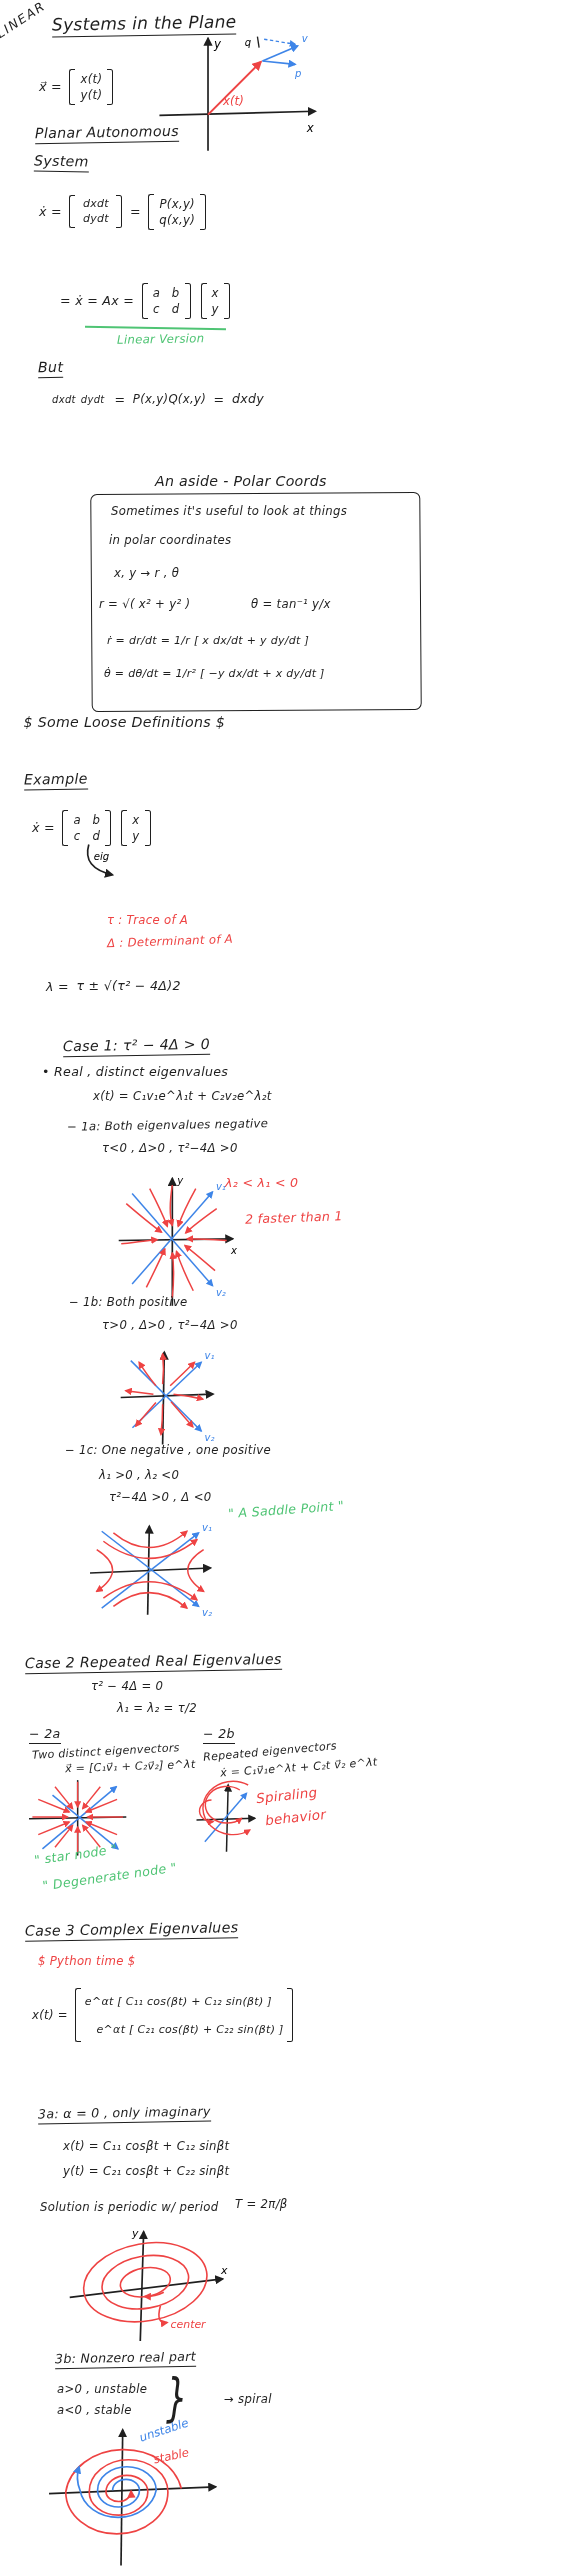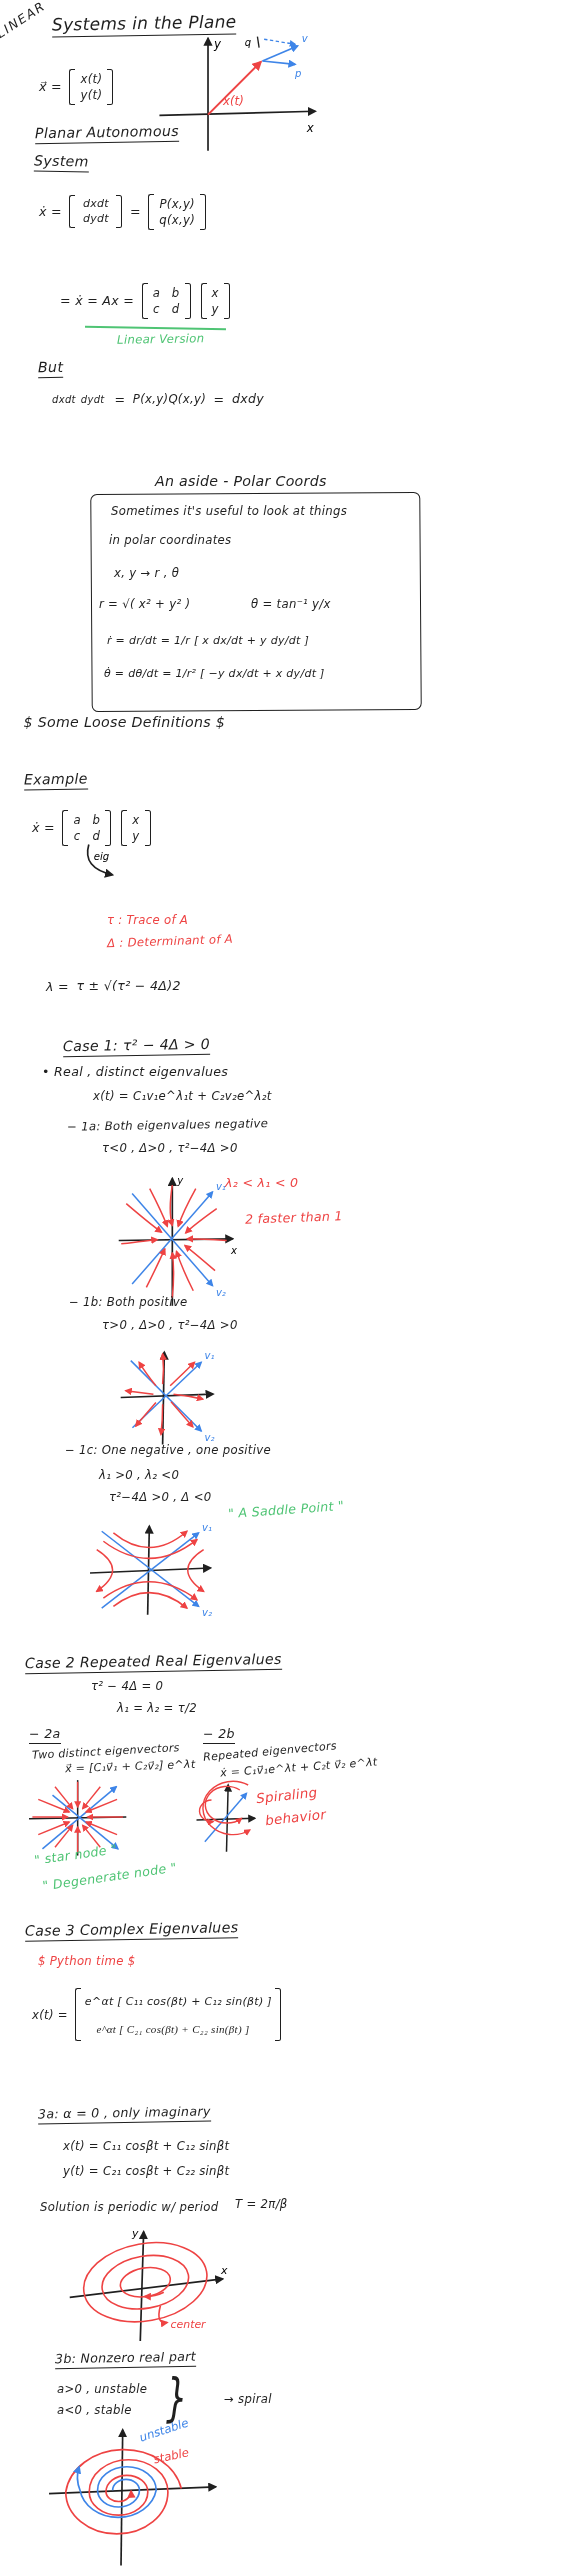--- a/index.html
+++ b/index.html
@@ -360,21 +360,21 @@
   <div class="abs" style="left:25px;top:1921px;">
     <span class="hw h2 ul ulr1">Case 3  Complex Eigenvalues</span>
   </div>
   <div class="abs hw s14 red" style="left:38px;top:1954px;">$ Python time $</div>
   <div class="abs eqrow" style="left:32px;top:1988px;">
     <span class="hw s14">x(t) =</span>
     <span class="mat left">
       <span class="mbr l"></span>
       <span class="mbody" style="gap:15px 0;padding:6.7px 3.4px;">
         <span class="hw s13">e^αt [ C₁₁ cos(βt) + C₁₂ sin(βt) ]</span>
-        <span class="hw s13" style="margin-left:11.7px;font-family:Liberation Serif, serif;">e^αt [ C₂₁ cos(βt) + C₂₂ sin(βt) ]</span>
+        <span class="hw s13" style="margin-left:11.7px;">e^αt [ C₂₁ cos(βt) + C₂₂ sin(βt) ]</span>
       </span>
       <span class="mbr r"></span>
     </span>
   </div>
 
   <div class="abs" style="left:38px;top:2105px;">
     <span class="hw s15 ul ulr1">3a:  α = 0 ,  only imaginary</span>
   </div>
   <div class="abs hw s14" style="left:63px;top:2139px;">x(t) = C₁₁ cosβt + C₁₂ sinβt</div>
   <div class="abs hw s14" style="left:63px;top:2164px;">y(t) = C₂₁ cosβt + C₂₂ sinβt</div>

